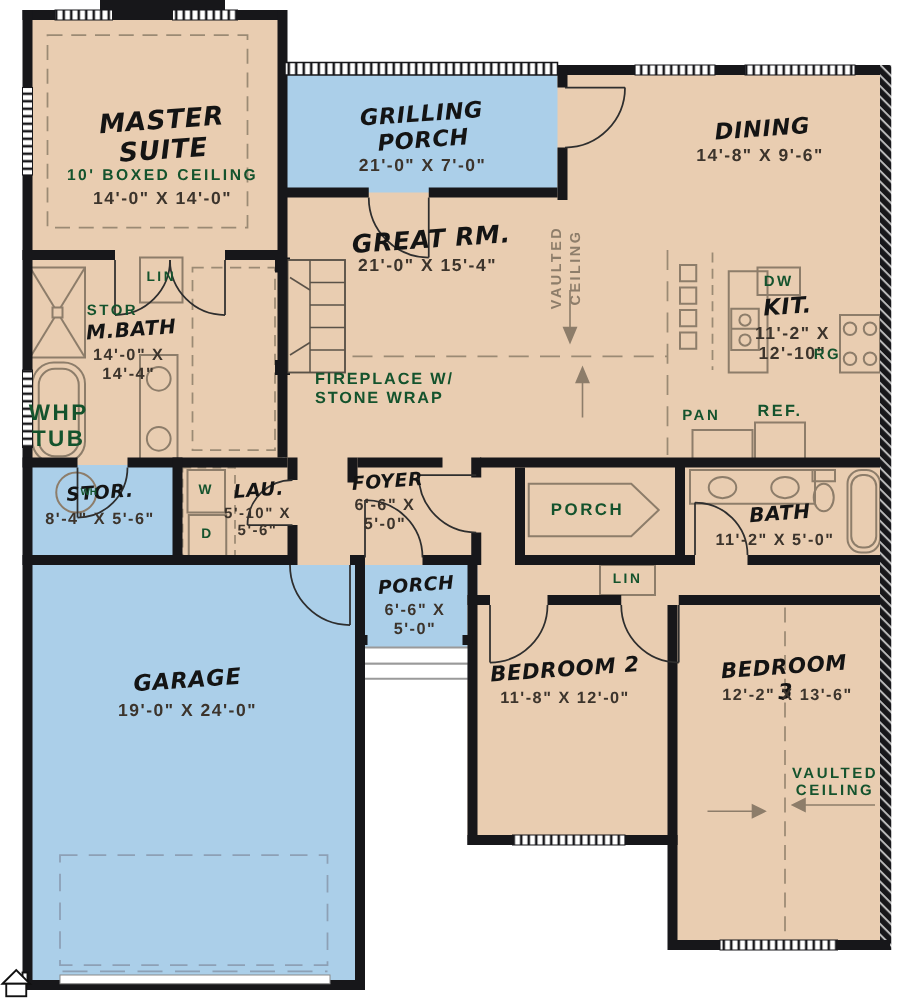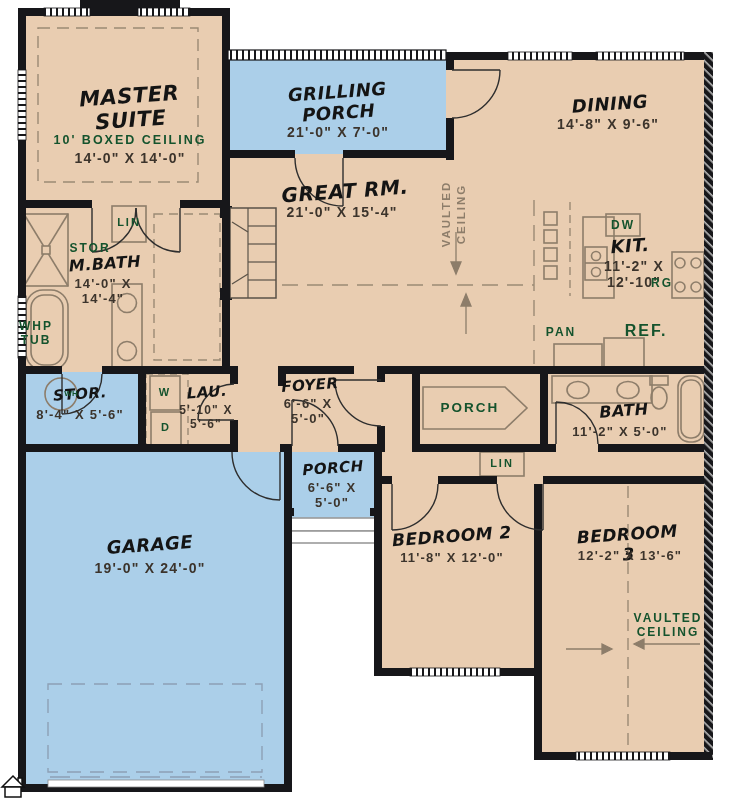--- a/index.html
+++ b/index.html
@@ -260,34 +260,36 @@
 PORCH</div>
     <div class="lbl dims" style="left:338px;top:124px;font-size:14px">21'-0" X 7'-0"</div>
 
     <div class="lbl name" style="left:610px;top:94px;font-size:18px">DINING</div>
     <div class="lbl dims" style="left:608px;top:116px;font-size:14px">14'-8" X 9'-6"</div>
 
     <div class="lbl name" style="left:345px;top:180px;font-size:20px">GREAT RM.</div>
     <div class="lbl dims" style="left:342px;top:204px;font-size:14px">21'-0" X 15'-4"</div>
     <div class="vert" style="left:412px;top:186px;width:84px;height:56px;font-size:11.5px">VAULTED
 CEILING</div>
+    <div class="lbl sub left" style="left:252px;top:296px;font-size:13px;letter-spacing:1.5px">FIREPLACE W/
+STONE WRAP</div>
 
     <div class="lbl name" style="left:630px;top:236px;font-size:18px">KIT.</div>
     <div class="lbl dims" style="left:634px;top:258px;font-size:14px">11'-2" X
 12'-10"</div>
     <div class="lbl sub" style="left:623px;top:219px;font-size:12px">DW</div>
     <div class="lbl sub" style="left:662px;top:277px;font-size:12px">RG</div>
     <div class="lbl sub" style="left:561px;top:326px;font-size:12px">PAN</div>
-    <div class="lbl sub" style="left:646px;top:322px;font-size:16px">REF.</div>
+    <div class="lbl sub" style="left:624px;top:322px;font-size:13px">REF.</div>
 
     <div class="lbl name" style="left:105px;top:255px;font-size:16px">M.BATH</div>
     <div class="lbl dims" style="left:103px;top:277px;font-size:13px">14'-0" X
 14'-4"</div>
     <div class="lbl sub" style="left:90px;top:242px;font-size:12px">STOR</div>
-    <div class="lbl sub" style="left:36px;top:320px;font-size:12px">WHP
+    <div class="lbl sub" style="left:47px;top:320px;font-size:18px">WHP
 TUB</div>
     <div class="lbl sub" style="left:129px;top:216px;font-size:11px">LIN</div>
 
     <div class="lbl name" style="left:80px;top:386px;font-size:15px">STOR.</div>
     <div class="lbl dims" style="left:80px;top:408px;font-size:13px">8'-4" X 5'-6"</div>
     <div class="lbl sub" style="left:71px;top:389px;font-size:8px;letter-spacing:0">WH</div>
 
     <div class="lbl name" style="left:207px;top:384px;font-size:15px">LAU.</div>
     <div class="lbl dims" style="left:206px;top:404px;font-size:12px">5'-10" X
 5'-6"</div>

